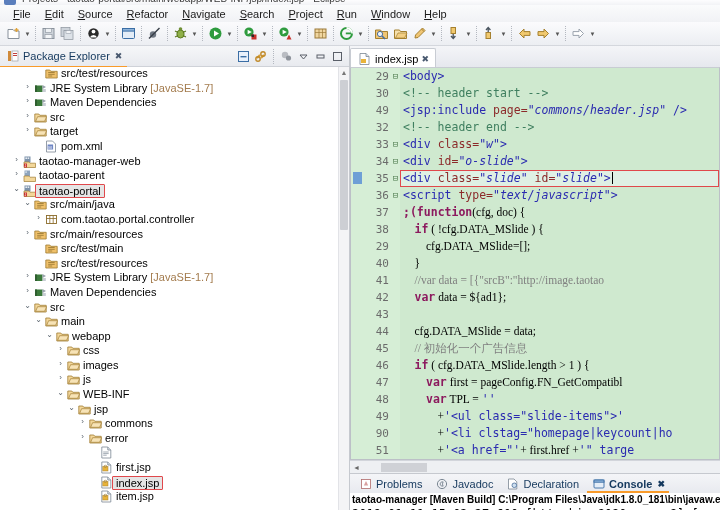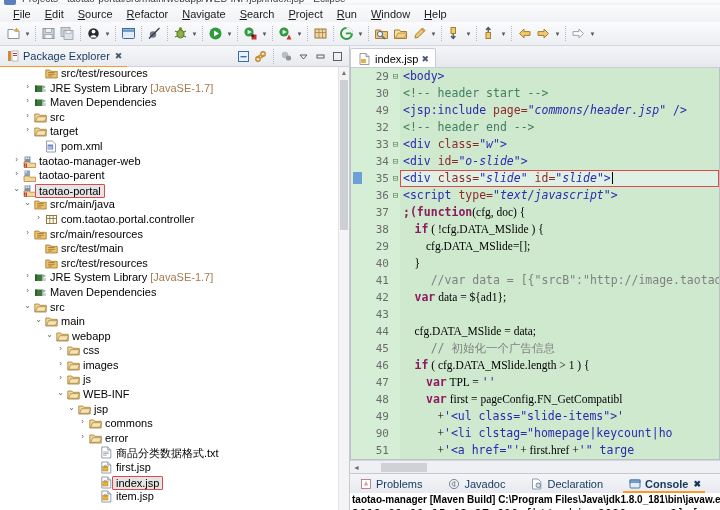--- a/index.html
+++ b/index.html
@@ -100,34 +100,34 @@
   .cur-line { background: #dff0e4; outline: 1px solid #e0484c; outline-offset: -1px; }
   .caret { display: inline-block; width: 1px; height: 12px; background: #000;
            vertical-align: -2px; margin-left: 1px; }
   
   .t-tag { color: #2a2ab0; }       
   .t-attr { color: #8c2a2a; }      
   .t-str { color: #2a2ab0; font-style: italic; }
   .t-cmt { color: #3f7f5f; }
   .t-kw { color: #8c1a5e; font-weight: bold; }
   .t-pln { color: #000; font-family: Liberation Serif, serif; }
-  .t-jscmt { color: #808080; }
+  .t-jscmt { color: #808080; font-family: Liberation Serif, serif; }
   .t-jsstr { color: #2a2ab0; }
 
   .ed-hscroll { height: 13px; background: #eef0f3; border-top: 1px solid #d2d5db;
                 display: flex; align-items: center; }
   .ed-hscroll .lf { width: 13px; text-align: center; font-size: 7px; color: #666; }
   .ed-hscroll .track { flex: 1; height: 11px; position: relative; }
   .ed-hscroll .thumb { position: absolute; left: 18px; top: 1px; width: 46px; height: 9px;
                        background: #cfd1d6; }
 
   
   .cons-wrap { flex: 1; display: flex; flex-direction: column; min-height: 0;
                background: #fff; border-top: 1px solid #c6c9cf; }
-  .cons-tabrow { height: 19px; display: flex; align-items: center; gap: 16px; padding-left: 4px;
+  .cons-tabrow { height: 19px; display: flex; align-items: center; gap: 4px; padding-left: 4px;
                  background: linear-gradient(#f4f5f8, #e8eaef); }
   .cons-tab { display: flex; align-items: center; gap: 3px; font-size: 11px; padding: 0 4px;
               height: 18px; color: #14385d; }
   .cons-tab.active { font-weight: bold; position: relative; }
   .cons-tab.active::after { content: ""; position: absolute; bottom: 0; left: 0; right: 0; height: 2px;
                             background: #f99b2a; }
   .cons-head { font-size: 10px; font-weight: bold; padding: 1px 2px; white-space: nowrap;
                overflow: hidden; background: #fff; }
   .cons-body { flex: 1; background: #fff; overflow: hidden; padding-left: 2px; }
   .cons-line { font-family: "DejaVu Sans Mono", monospace; font-size: 12px; line-height: 16px;
@@ -648,21 +648,20 @@
           </div>
           <div class="row" style="padding-left: 88px;">
             <span class="tw"></span>
             <span class="ic">
               <svg width="13" height="13" viewBox="0 0 13 13">
                 <path d="M1.8 1 h6 l3 3 v8 h-9z" fill="#fff" stroke="#7b8793" stroke-width=".8"></path>
                 <path d="M7.8 1 v3 h3" fill="#dde4ea" stroke="#7b8793" stroke-width=".8"></path>
                 <path d="M3.2 6 h5.5 M3.2 7.6 h5.5 M3.2 9.2 h3.5" stroke="#7b8793" stroke-width=".7"></path>
               </svg>
             </span>
-            <span class="lbl">商品分类数据格式.txt</span>
           </div>
           <div class="row" style="padding-left: 88px;">
             <span class="tw"></span>
             <span class="ic">
               <svg width="13" height="13" viewBox="0 0 13 13">
                 <path d="M1.8 1 h6 l3 3 v8 h-9z" fill="#fff" stroke="#7b8793" stroke-width=".8"></path>
                 <path d="M7.8 1 v3 h3" fill="#dde4ea" stroke="#7b8793" stroke-width=".8"></path>
                 <rect x="2.8" y="5.6" width="5.2" height="4.4" fill="#e8b33a" stroke="#a5802f" stroke-width=".5"></rect>
                 <rect x="4" y="4.3" width="2.8" height="2" rx="1.2" fill="none" stroke="#a5802f" stroke-width=".7"></rect>
               </svg>
@@ -782,22 +781,22 @@
               <div class="cl"><span class="t-kw">;(</span><span class="t-kw">function</span><span class="t-pln">(cfg, doc) {</span></div>
               <div class="cl"><span class="t-pln">    </span><span class="t-kw">if</span><span class="t-pln"> ( !cfg.DATA_MSlide ) {</span></div>
               <div class="cl"><span class="t-pln">        cfg.DATA_MSlide=[];</span></div>
               <div class="cl"><span class="t-pln">    }</span></div>
               <div class="cl"><span class="t-jscmt">    //var data = [{"srcB":"http://image.taotao</span></div>
               <div class="cl"><span class="t-pln">    </span><span class="t-kw">var</span><span class="t-pln"> data = ${ad1};</span></div>
               <div class="cl"></div>
               <div class="cl"><span class="t-pln">    cfg.DATA_MSlide = data;</span></div>
               <div class="cl"><span class="t-jscmt">    // 初始化一个广告信息</span></div>
               <div class="cl"><span class="t-pln">    </span><span class="t-kw">if</span><span class="t-pln"> ( cfg.DATA_MSlide.length &gt; 1 ) {</span></div>
+              <div class="cl"><span class="t-pln">        </span><span class="t-kw">var</span><span class="t-pln"> first = pageConfig.FN_GetCompatibl</span></div>
               <div class="cl"><span class="t-pln">        </span><span class="t-kw">var</span><span class="t-pln"> TPL = </span><span class="t-jsstr">''</span></div>
-              <div class="cl"><span class="t-pln">        </span><span class="t-kw">var</span><span class="t-pln"> first = pageConfig.FN_GetCompatibl</span></div>
               <div class="cl"><span class="t-pln">            +</span><span class="t-jsstr">'&lt;ul class="slide-items"&gt;'</span></div>
               <div class="cl"><span class="t-pln">            +</span><span class="t-jsstr">'&lt;li clstag="homepage|keycount|ho</span></div>
               <div class="cl"><span class="t-pln">            +</span><span class="t-jsstr">'&lt;a href="'</span><span class="t-pln">+ first.href +</span><span class="t-jsstr">'" targe</span></div>
             </div>
         </div>
         <div class="ed-hscroll">
           <div class="lf">◄</div>
           <div class="track">
             <div class="thumb"></div>
           </div>

